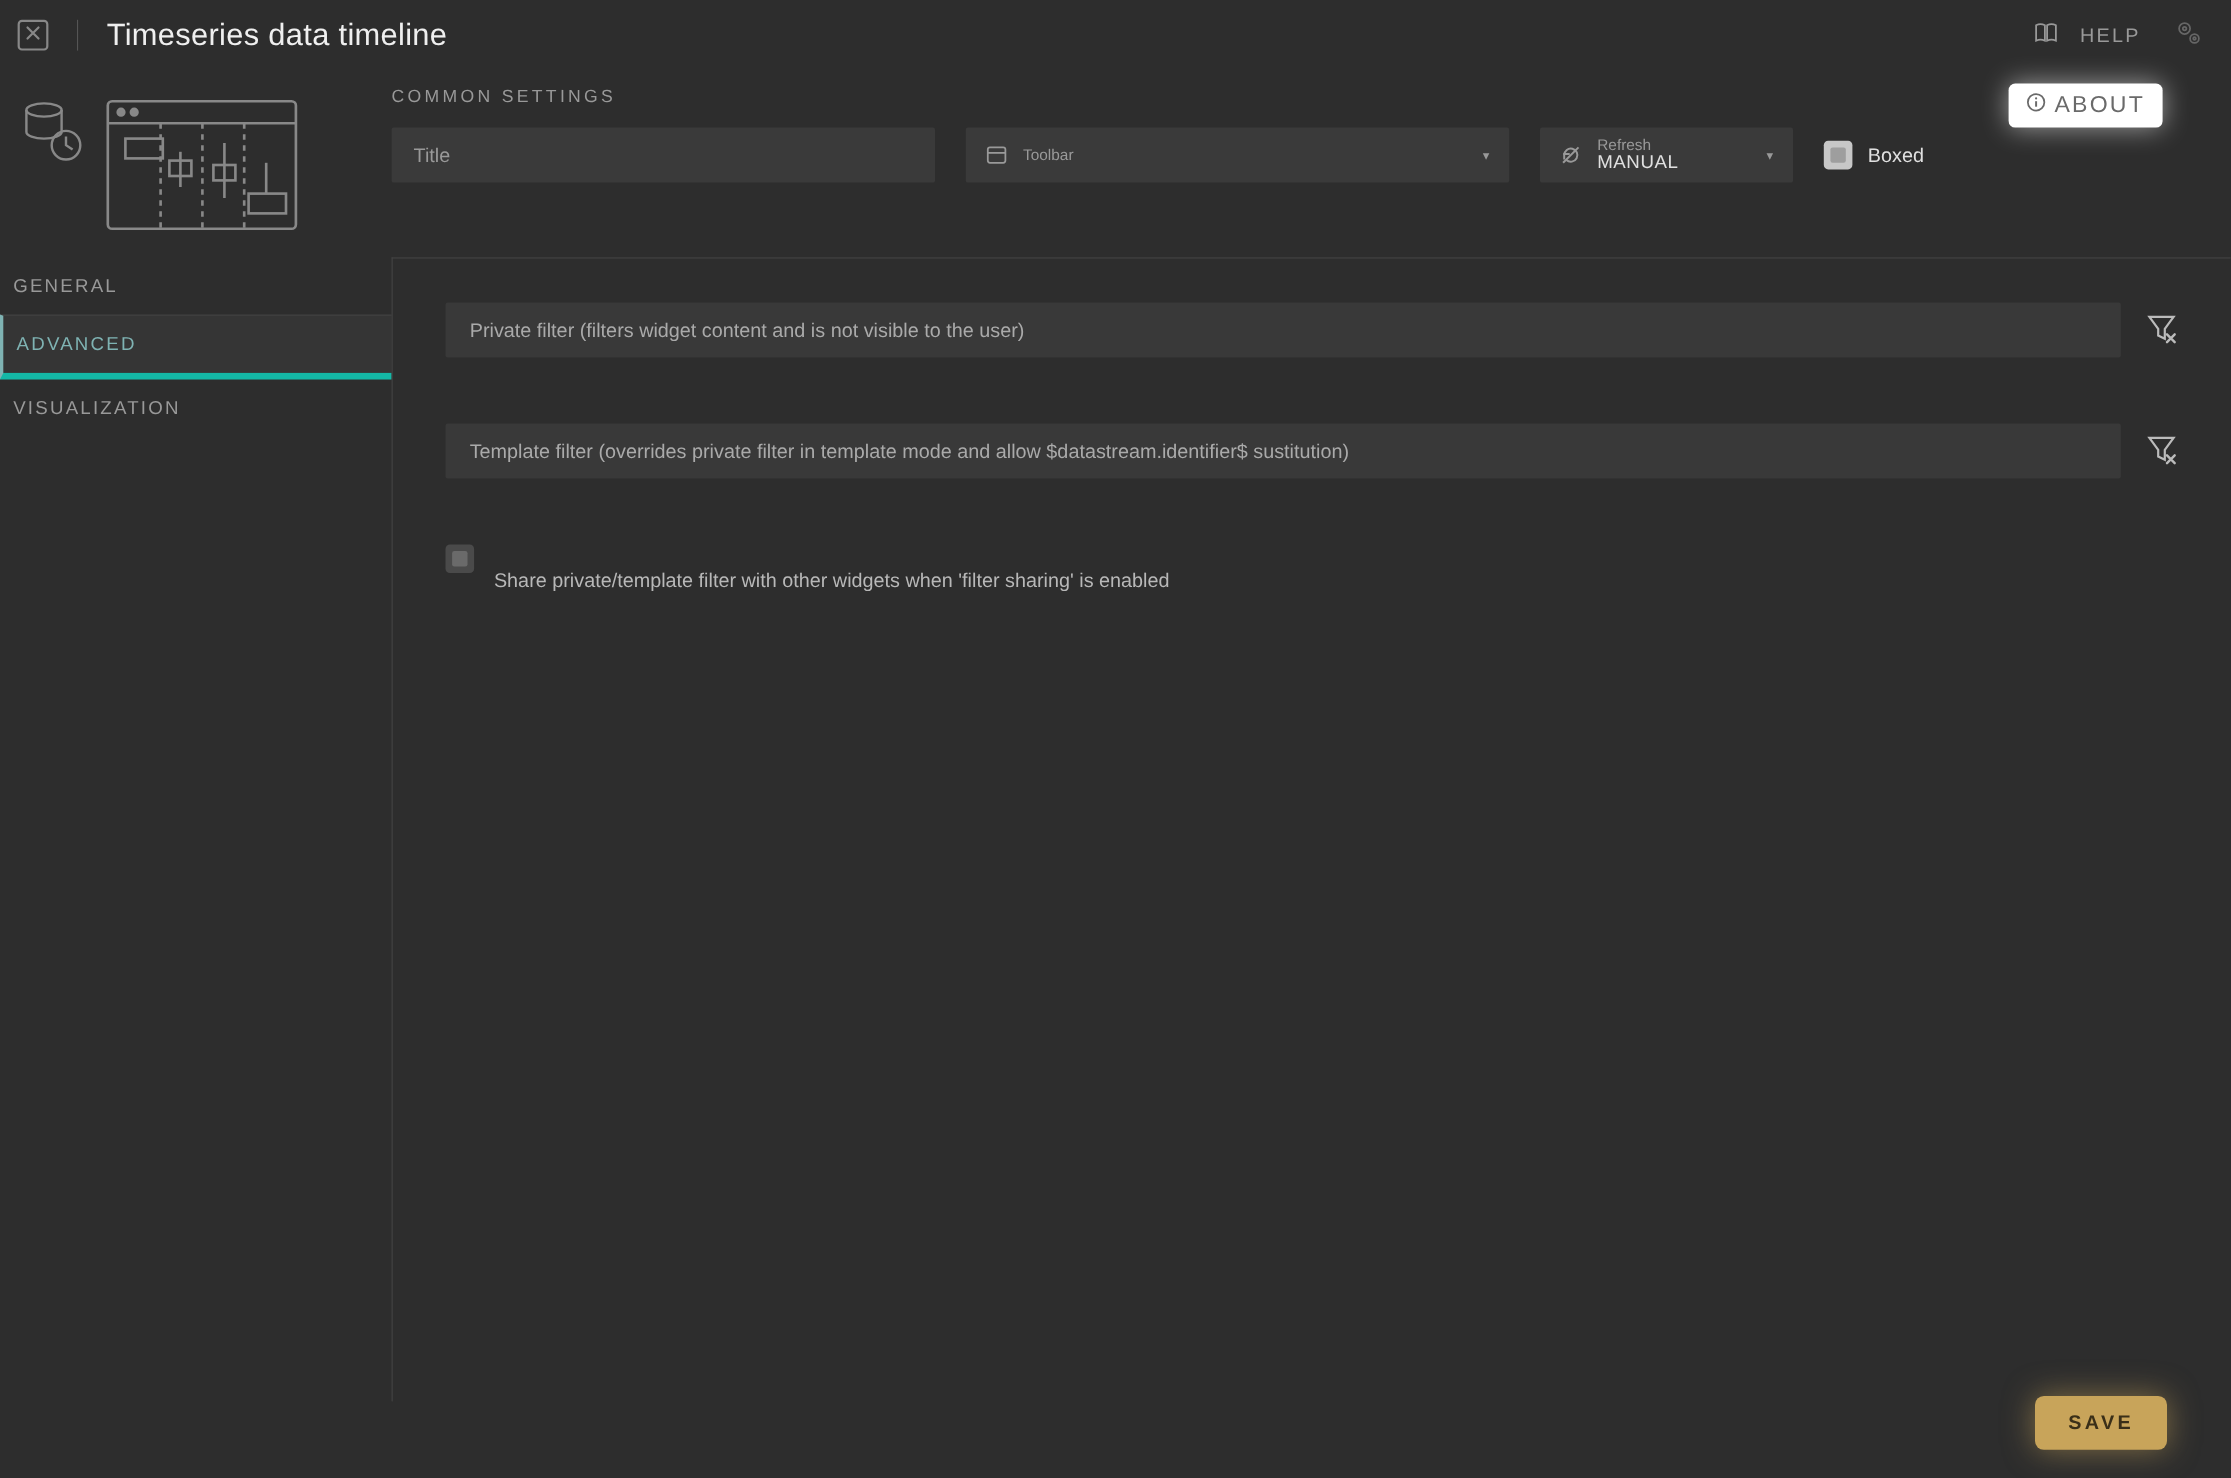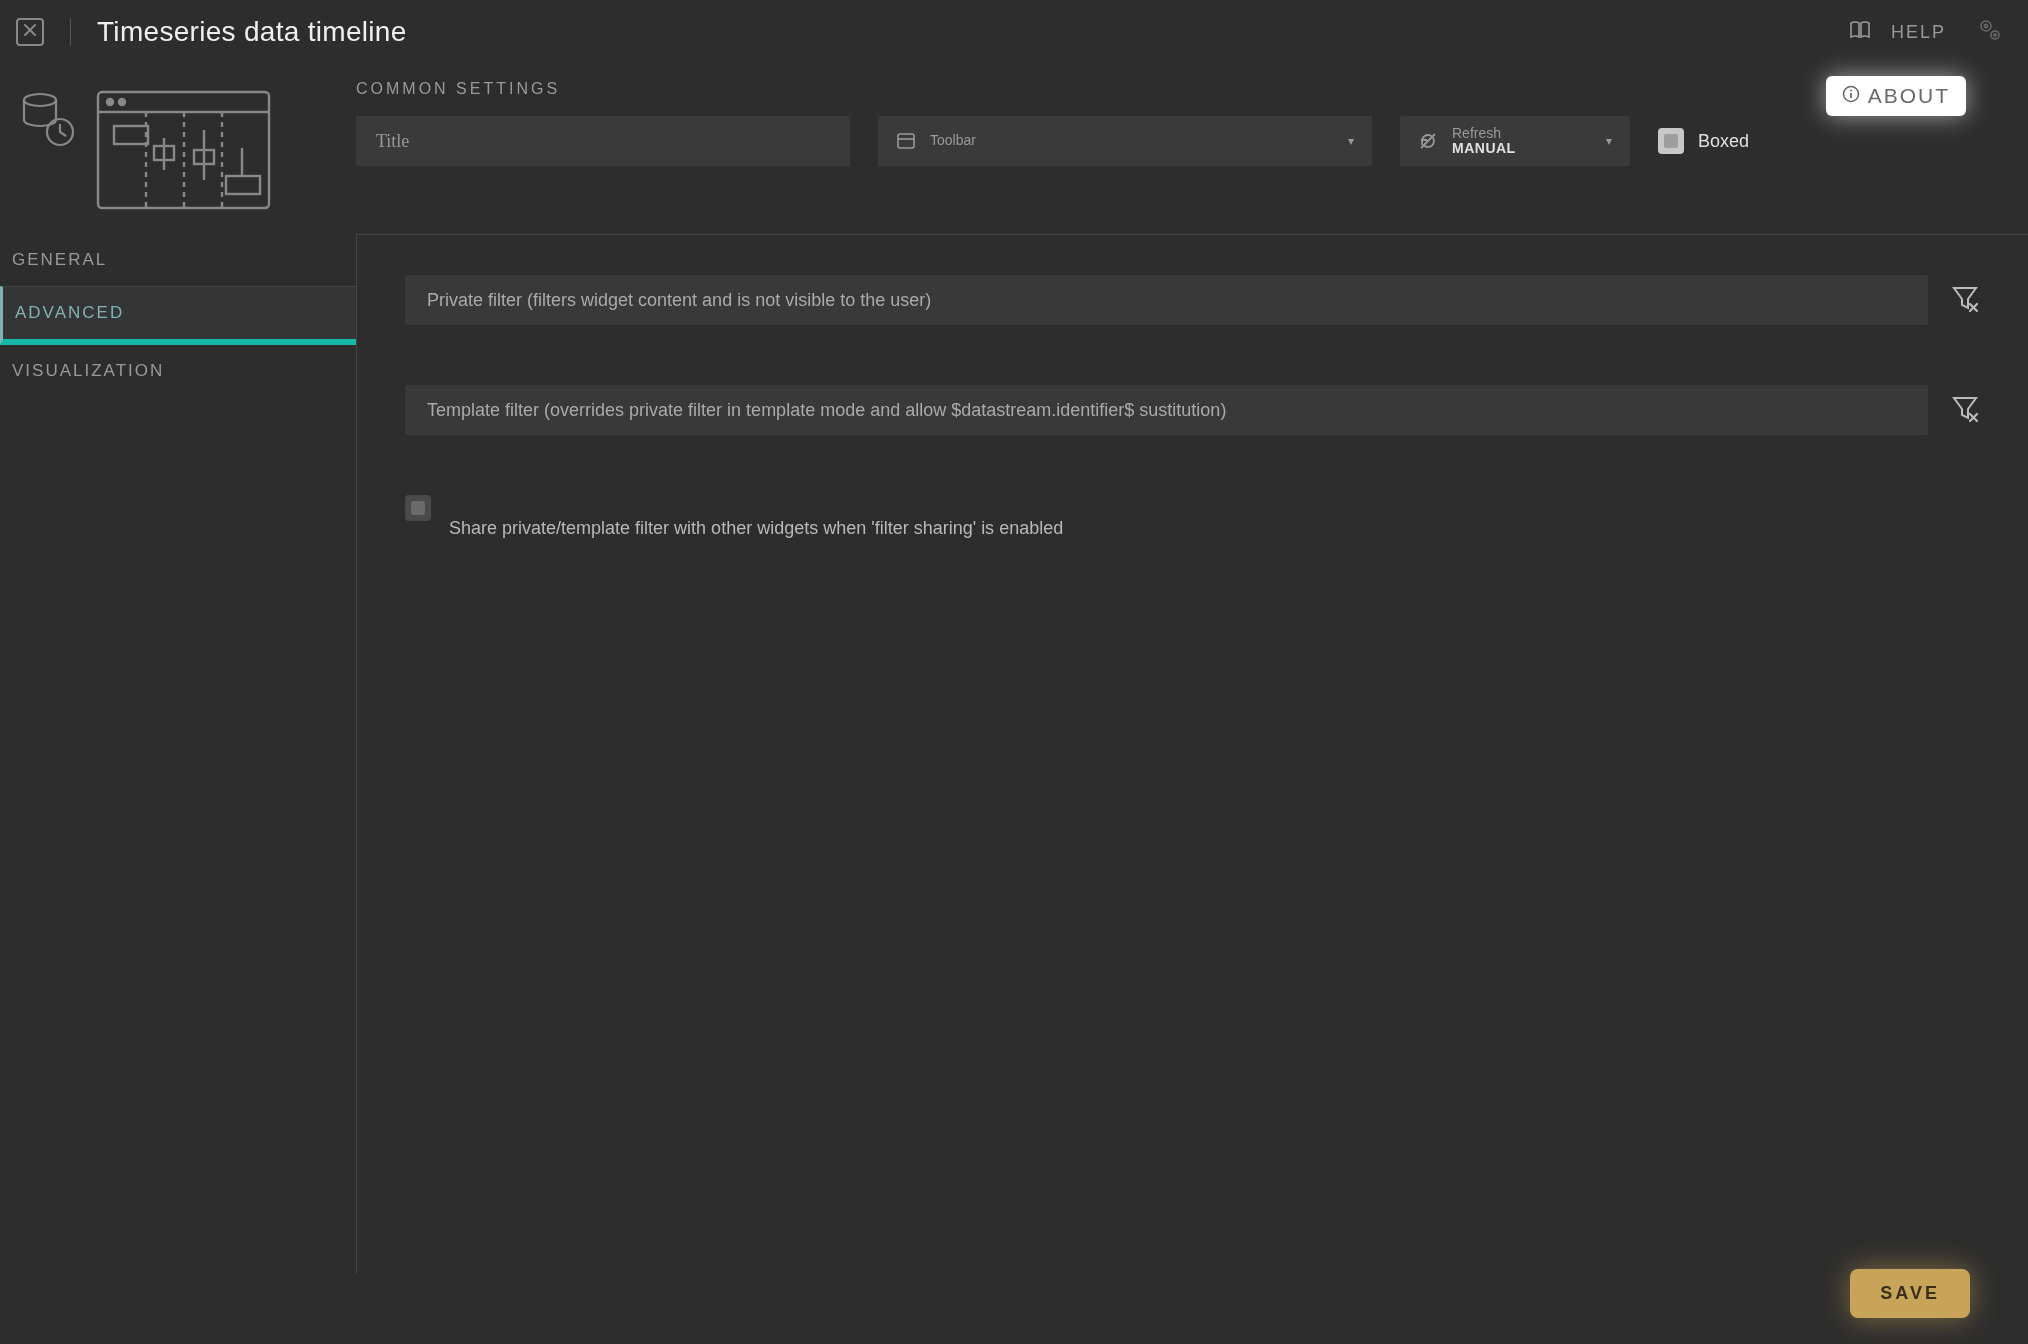--- a/index.html
+++ b/index.html
@@ -115,38 +115,37 @@
   .field-title { width: 494px; }
   .field-toolbar { width: 494px; }
   .field-refresh { width: 230px; }
   .field input {
     background: transparent;
     border: none;
     outline: none;
     color: var(--text);
     font-size: 18px;
     width: 100%;
-    font-family: Liberation Serif, serif;
   }
   .field input::placeholder { color: var(--text-dim); }
   .field .icon-left {
     margin-right: 14px;
     color: var(--text-dim);
     display: flex;
   }
   .field .stack {
     display: flex;
     flex-direction: column;
     line-height: 1.1;
   }
   .field .stack .small {
     font-size: 14px; color: var(--text-dim);
   }
   .field .stack .big {
-    font-size: 14px; color: var(--text); letter-spacing: 0.5px; font-weight: bold;
+    font-size: 17px; color: var(--text); letter-spacing: 0.5px;
   }
   .caret {
     position: absolute;
     right: 18px;
     color: var(--text-dim);
     font-size: 12px;
   }
   .boxed-wrap {
     display: flex;
     align-items: center;

